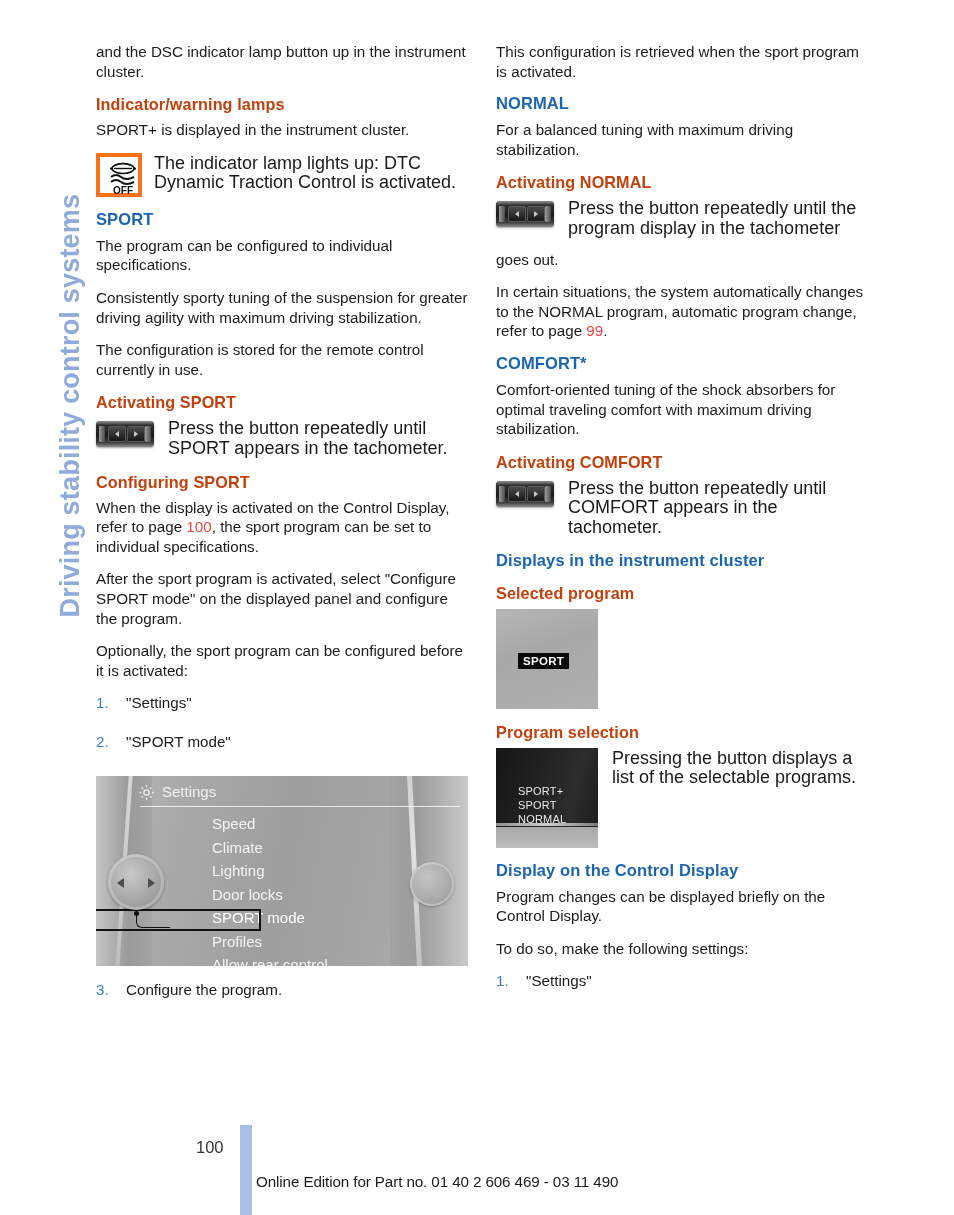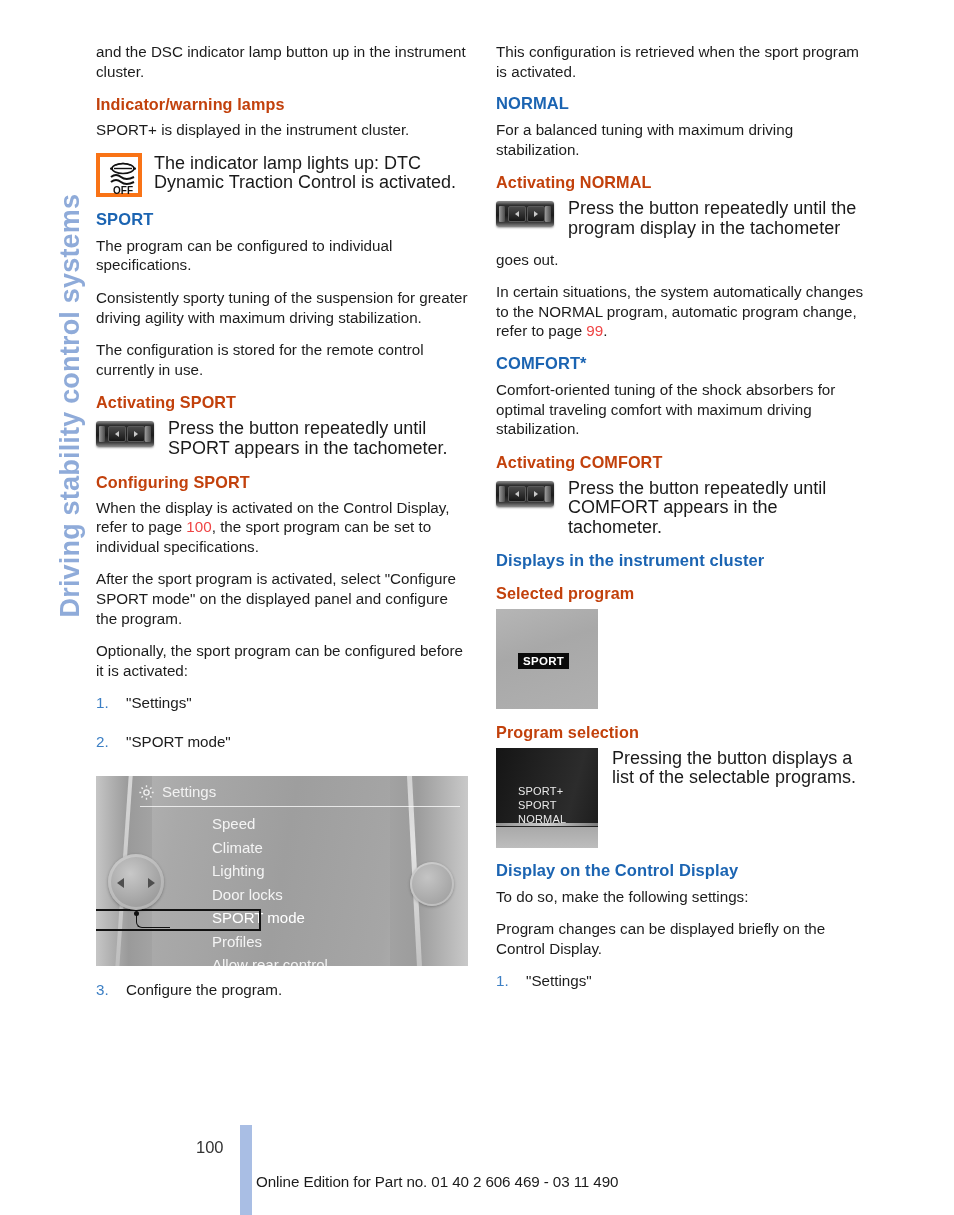--- a/index.html
+++ b/index.html
@@ -510,22 +510,22 @@
             <div>NORMAL</div>
           </div>
           <div class="strip1"></div>
           <div class="strip2"></div>
         </div>
         <div class="fig-text">Pressing the button displays a list of the selectable programs.</div>
       </div>
 
       <h2 class="head-dark">Display on the Control Display</h2>
 
+      <p class="body">Program changes can be displayed briefly on the Control Display.</p>
       <p class="body">To do so, make the following settings:</p>
-      <p class="body">Program changes can be displayed briefly on the Control Display.</p>
 
       <ol class="steps">
         <li>
           <span class="num">1.</span>
           <span class="li-text">"Settings"</span>
         </li>
       </ol>
     </div>
 
   </div>

